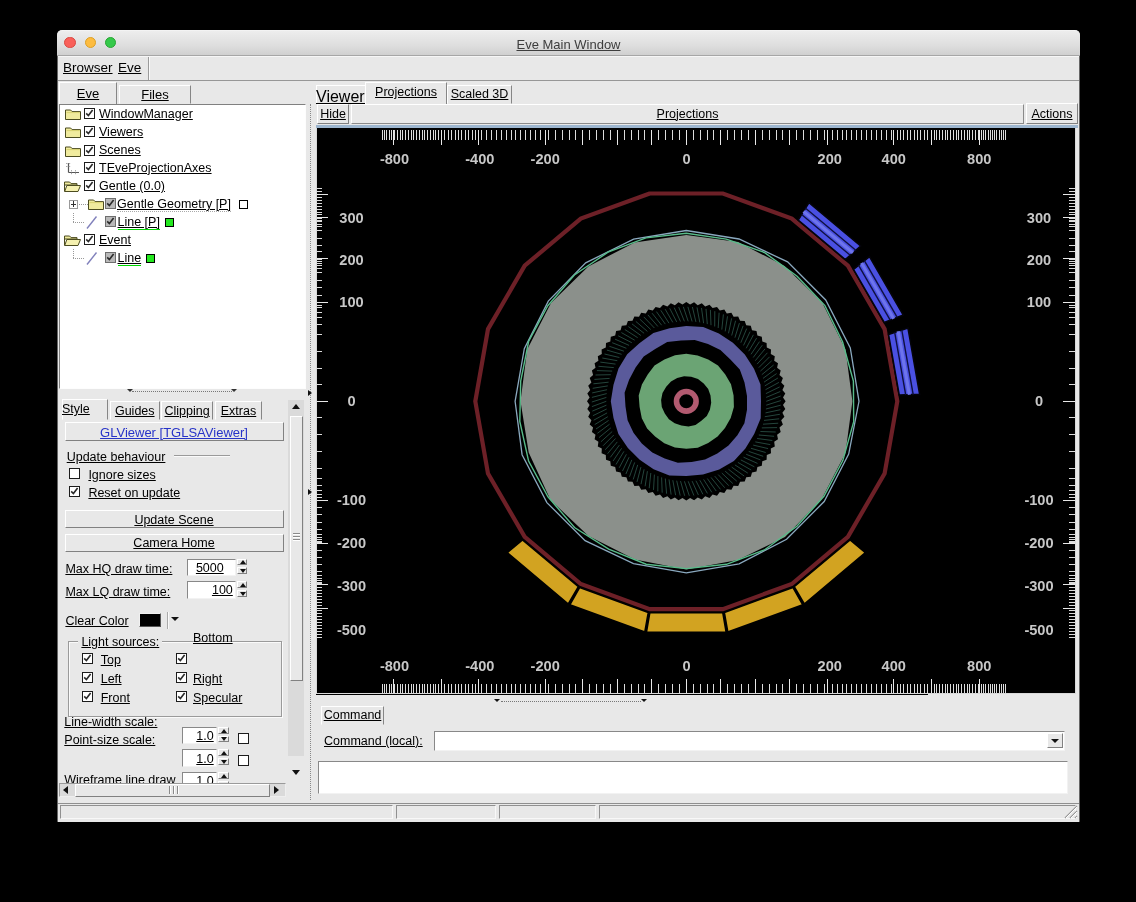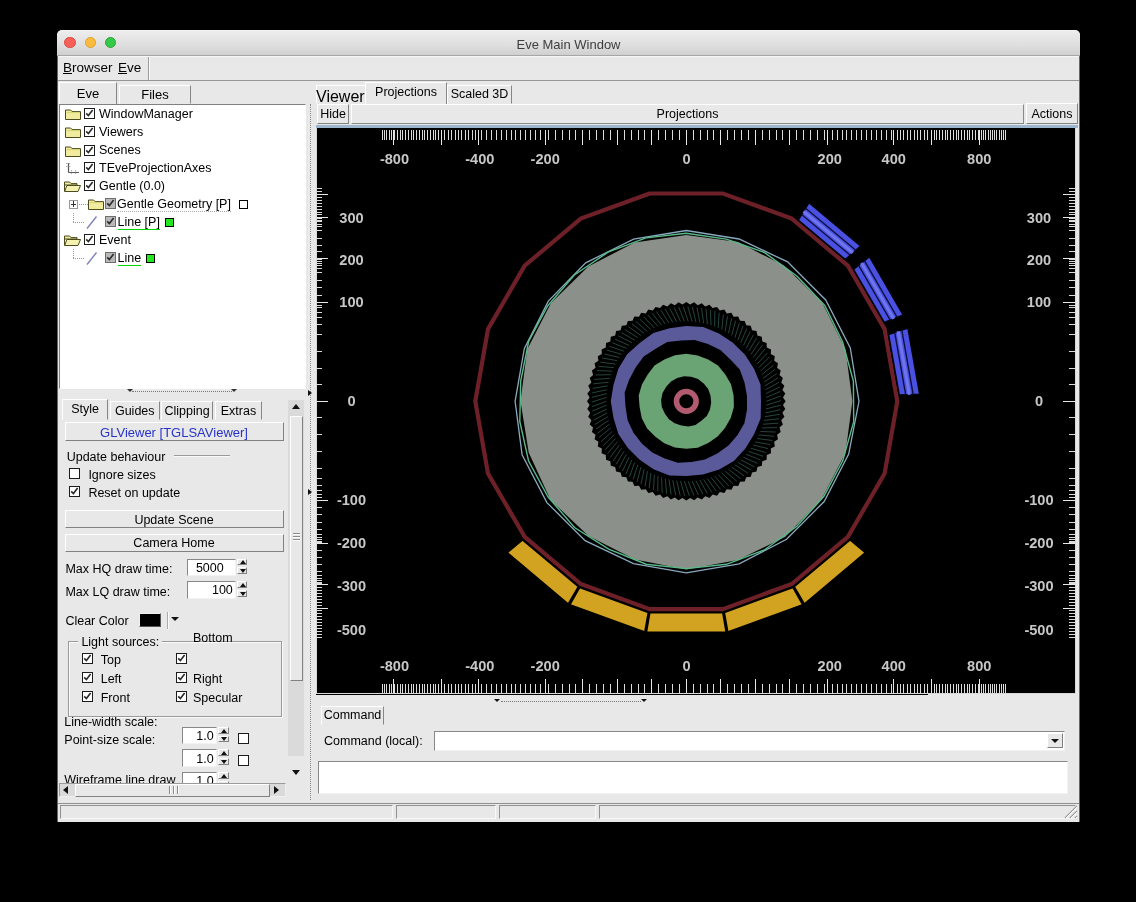--- a/index.html
+++ b/index.html
@@ -1,17 +1,17 @@
 <!DOCTYPE html>
 <html><head><meta charset="utf-8"><style>
 * { margin:0; padding:0; box-sizing:border-box; }
 html,body { width:1136px; height:902px; background:#000; overflow:hidden;
   font-family:"Liberation Sans", sans-serif; font-size:12.5px; color:#000; }
 div { position:absolute; }
-.t { white-space:nowrap; }
+.t { white-space:nowrap;text-decoration:underline; }
 .rb { background:#e8e8e8; border:1px solid; border-color:#fff #818181 #818181 #fff; }
 .sk { background:#fff; border:1px solid; border-color:#888 #f2f2f2 #f2f2f2 #888; }
 .tri-u { width:0;height:0;border-left:3.5px solid transparent;border-right:3.5px solid transparent;border-bottom:4px solid #111; }
 .tri-d { width:0;height:0;border-left:3.5px solid transparent;border-right:3.5px solid transparent;border-top:4px solid #111; }
 .tri-l { width:0;height:0;border-top:4px solid transparent;border-bottom:4px solid transparent;border-right:5px solid #111; }
 .tri-r { width:0;height:0;border-top:4px solid transparent;border-bottom:4px solid transparent;border-left:5px solid #111; }
 .tab { background:#e8e8e8; border:1px solid; border-color:#fff #868686 #e8e8e8 #fff; }
 </style></head><body>
 
 <div style="left:57px;top:30px;width:1023px;height:792px;background:#e8e8e8;border:1px solid #666;border-radius:5px 5px 0 0"></div>
@@ -126,21 +126,21 @@
     <svg width="11" height="11" viewBox="0 0 11 11" style="position:absolute;left:-1px;top:-1px">
       <path d="M2.2 5.4 L4.4 7.6 L8.6 2" stroke="#2a2a2a" stroke-width="1.6" fill="none"></path>
     </svg>
   </div>
 <div class="t" style="left:117.5px;top:250.89999999999998px;border-bottom:1px solid #00d800">Line</div>
 <div style="left:146px;top:253.89999999999998px;width:9px;height:9px;background:#24e81f;border:1.2px solid #000"></div>
 <div style="left:132px;top:390.5px;width:100px;border-top:1px dotted #777"></div>
 <div class="tri-d" style="left:127px;top:389px;border-left-width:3px;border-right-width:3px;border-top-width:3.6px;border-top-color:#333"></div>
 <div class="tri-d" style="left:231px;top:389px;border-left-width:3px;border-right-width:3px;border-top-width:3.6px;border-top-color:#333"></div>
 <div class="tab" style="left:62px;top:398.8px;width:46.3px;height:21.5px"></div>
-<div class="t" style="left:62px;top:402.3px;width:46.3px;text-align:center;font-size:12.5px">Style</div>
+<div class="t" style="left:62px;top:402.3px;width:46.3px;font-size:12.5px">Style</div>
 <div class="tab" style="left:110px;top:400.8px;width:49.5px;height:19.5px"></div>
 <div class="t" style="left:110px;top:404.3px;width:49.5px;text-align:center;font-size:12.5px">Guides</div>
 <div class="tab" style="left:161px;top:400.8px;width:52.2px;height:19.5px"></div>
 <div class="t" style="left:161px;top:404.3px;width:52.2px;text-align:center;font-size:12.5px">Clipping</div>
 <div class="tab" style="left:215px;top:400.8px;width:47px;height:19.5px"></div>
 <div class="t" style="left:215px;top:404.3px;width:47px;text-align:center;font-size:12.5px">Extras</div>
 <div class="rb" style="left:64.5px;top:421.8px;width:219px;height:19px"></div>
 <div class="t" style="left:64.5px;top:424.5px;width:219px;text-align:center;font-size:13px;color:#2733c8">GLViewer [TGLSAViewer]</div>
 <div class="t" style="left:66.7px;top:449.5px">Update behaviour</div>
 <div style="left:174px;top:455px;width:56px;height:1px;background:#9a9a9a"></div>

